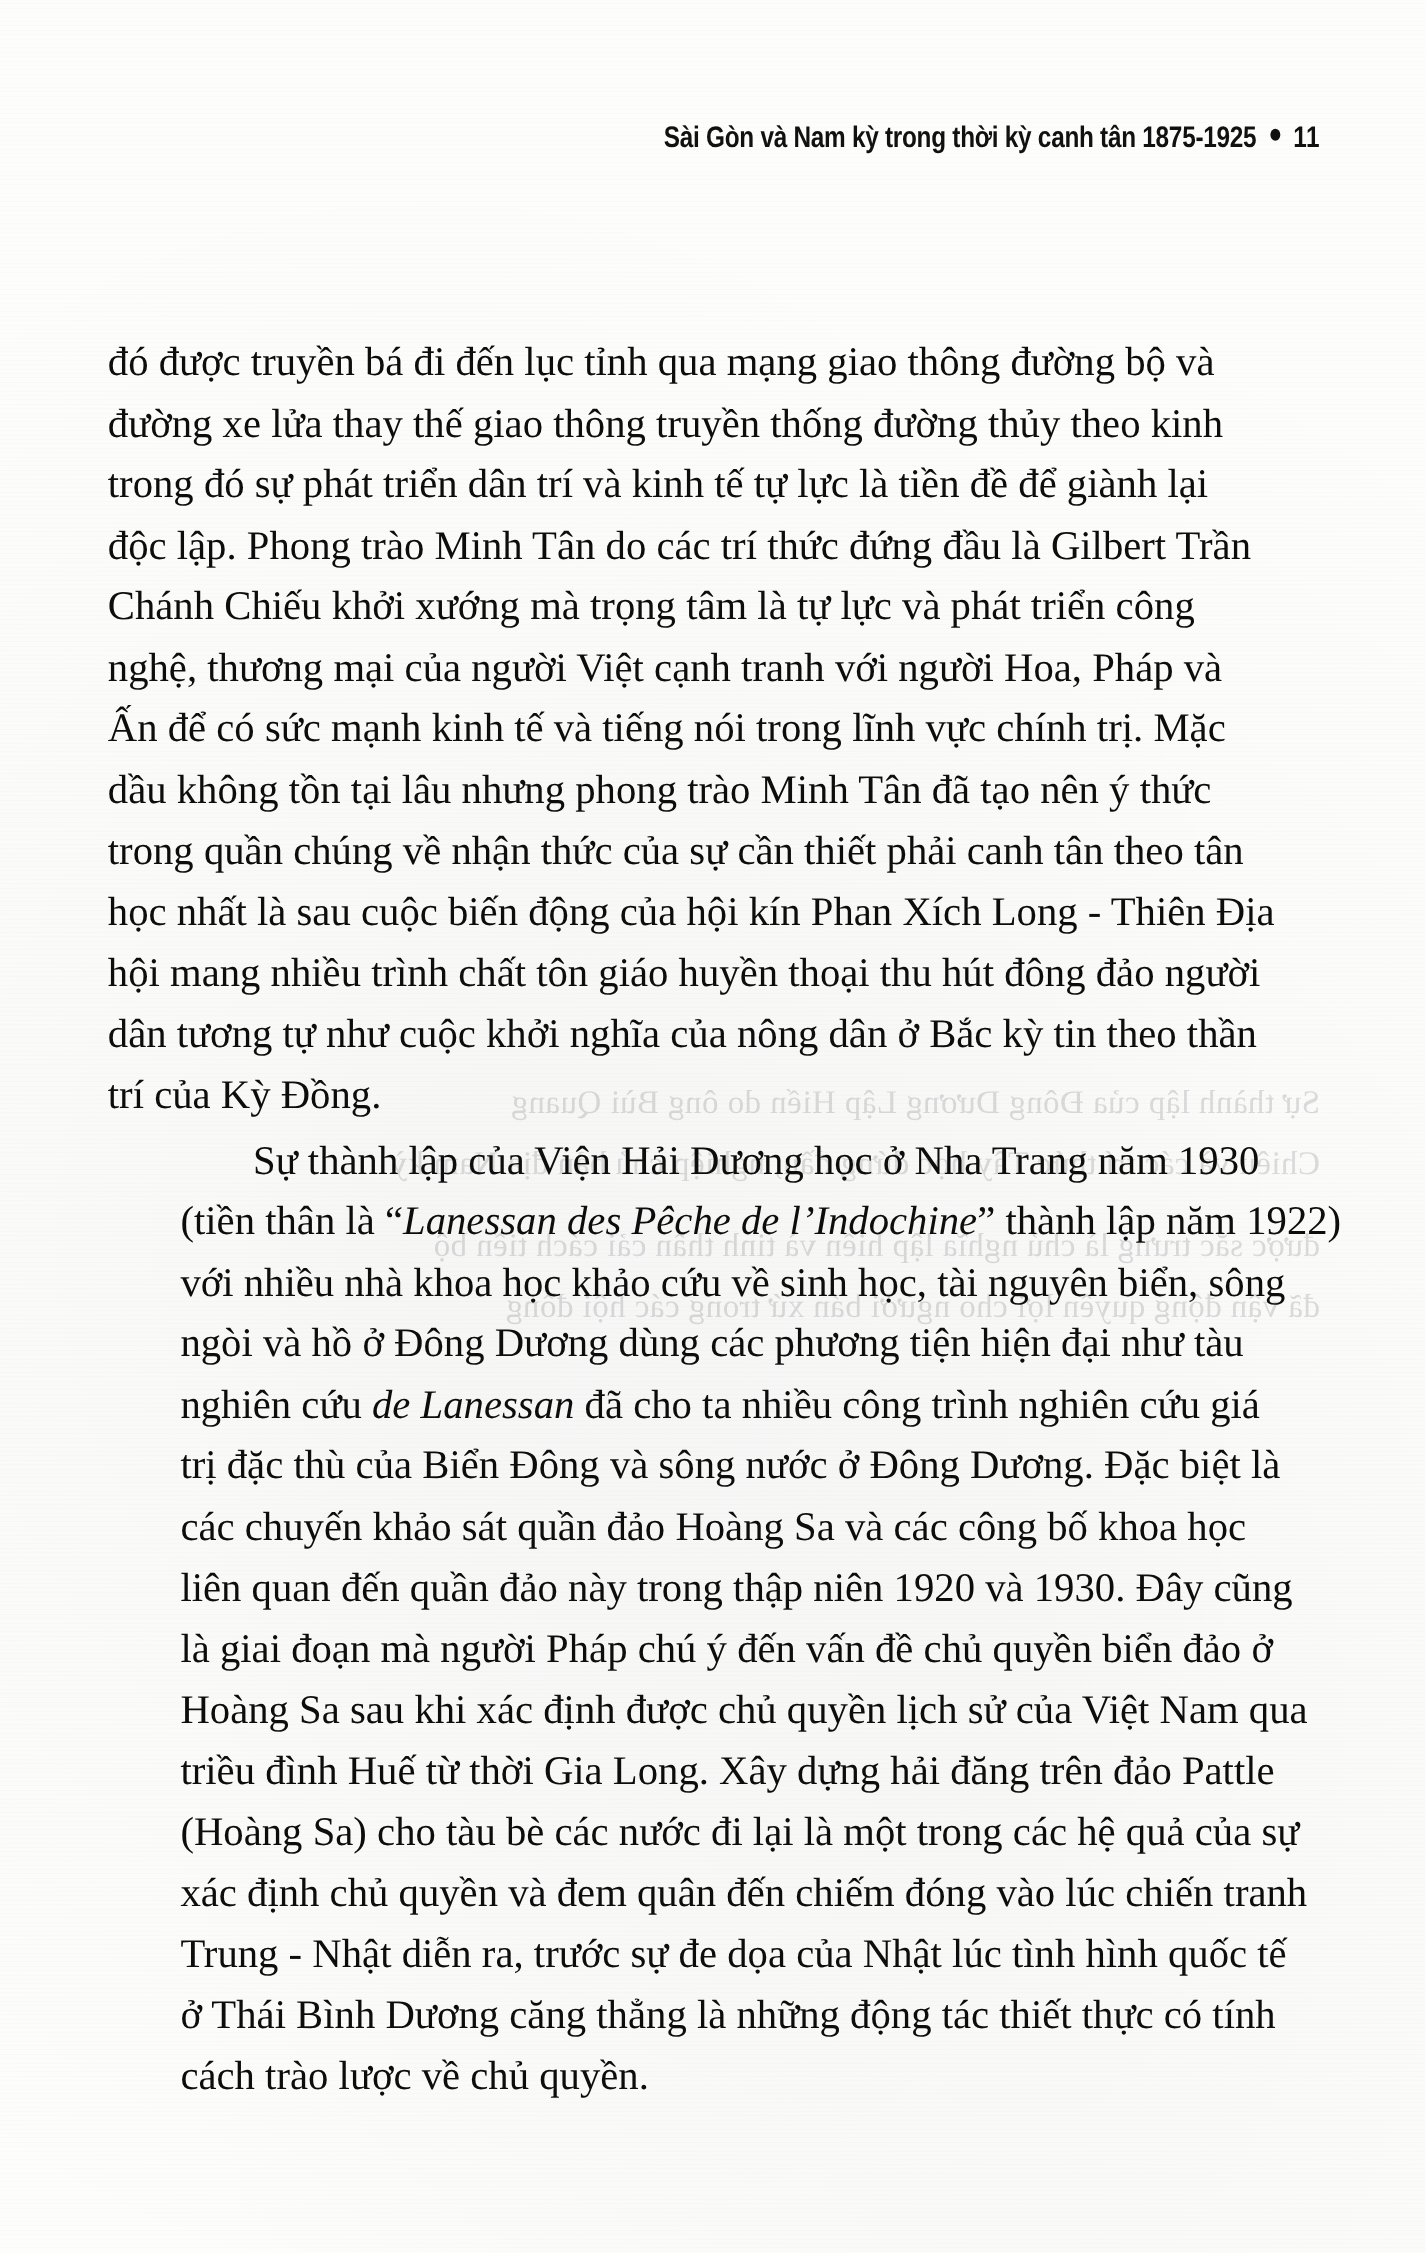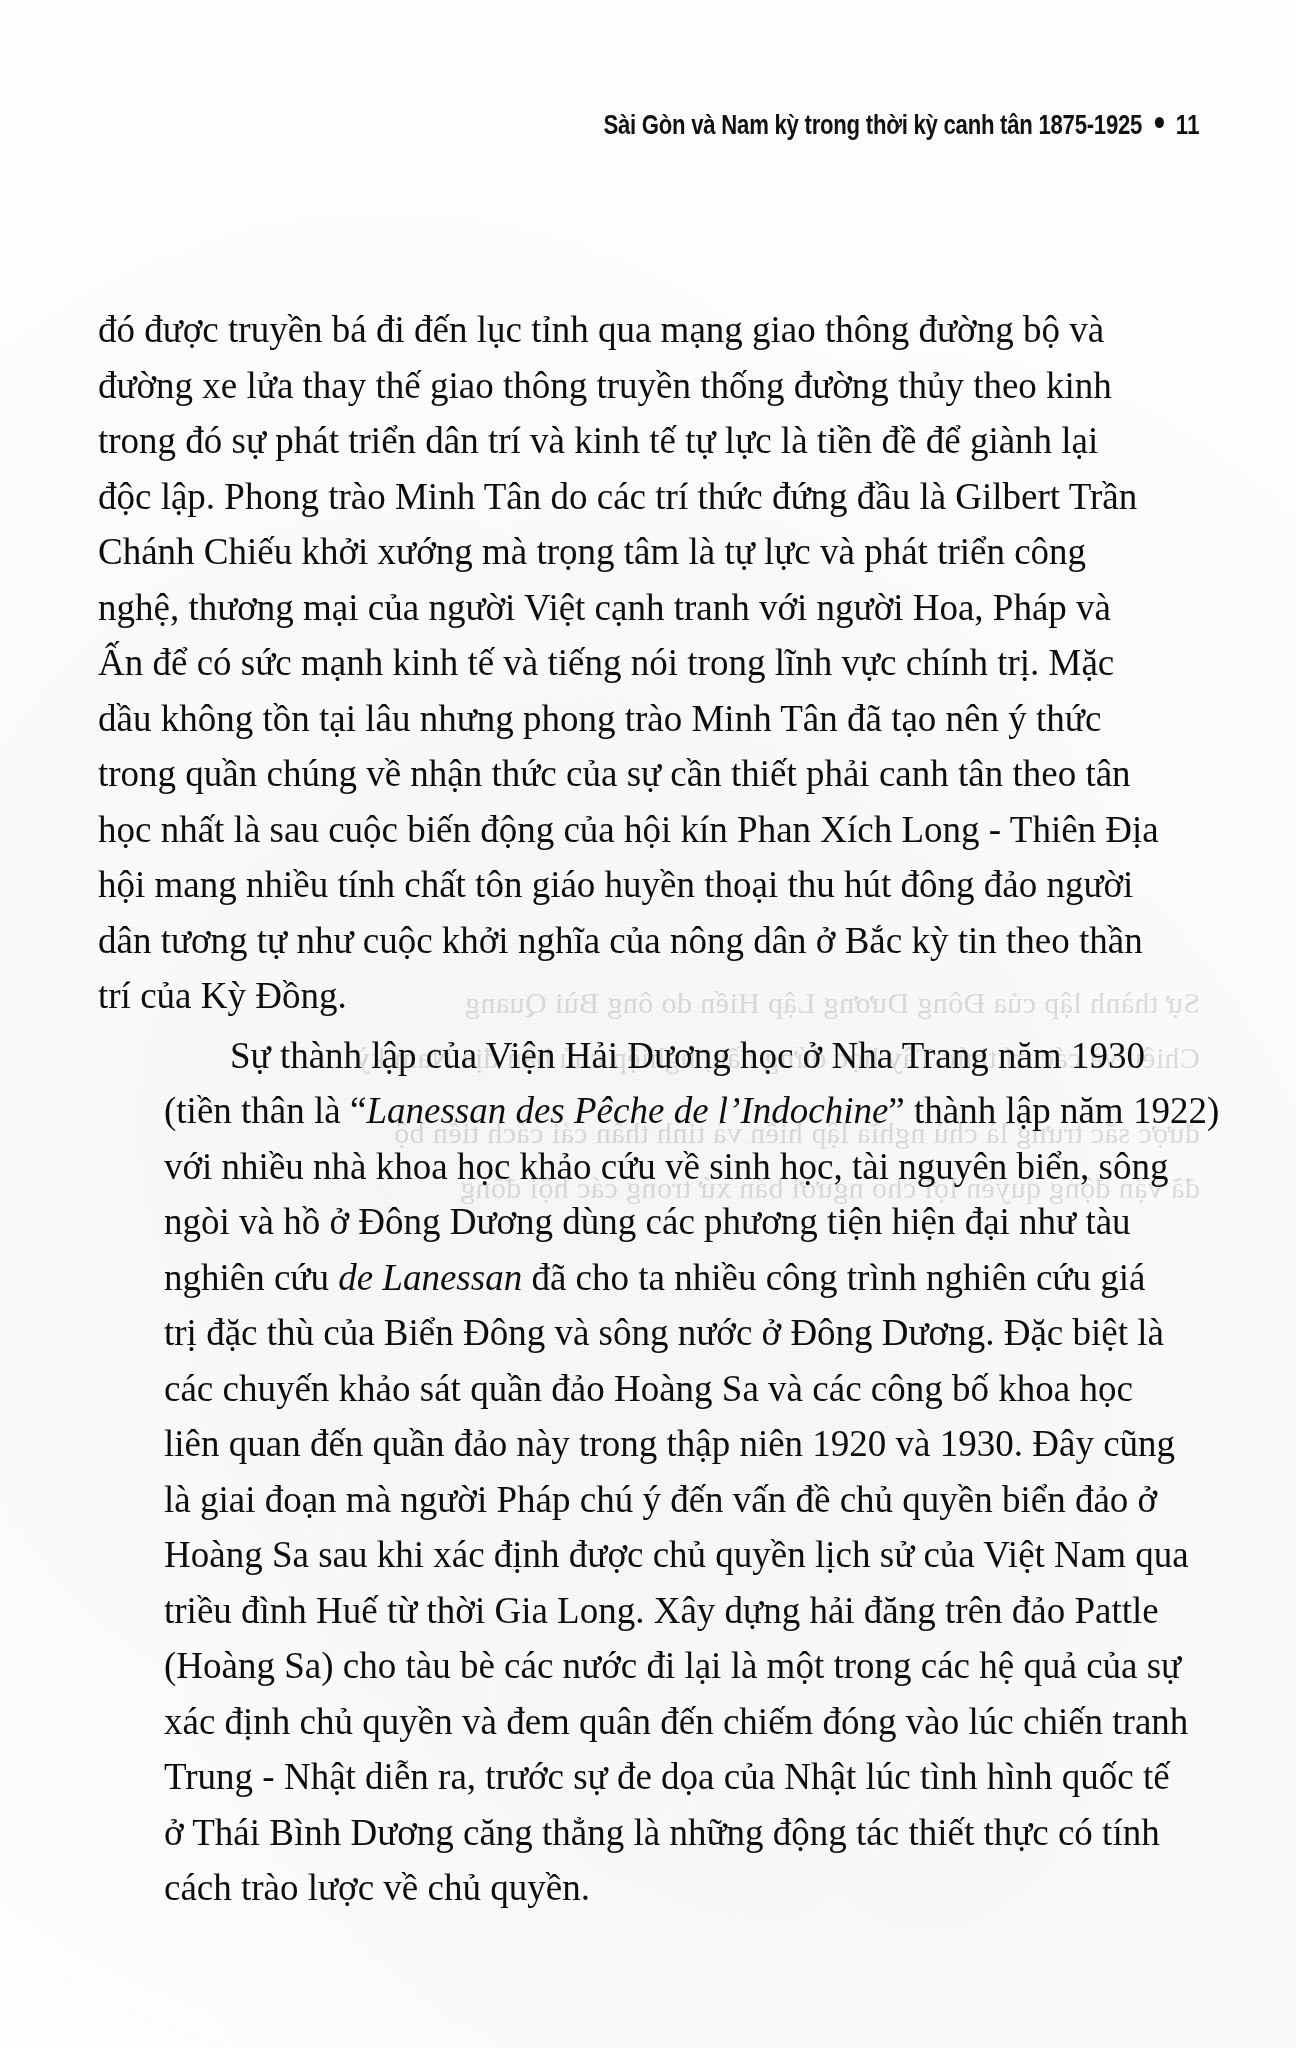--- a/index.html
+++ b/index.html
@@ -150,21 +150,21 @@
       <span class="line justify">
           <span>dầu không tồn tại lâu nhưng phong trào Minh Tân đã tạo nên ý thức</span>
         </span>
       <span class="line justify">
           <span>trong quần chúng về nhận thức của sự cần thiết phải canh tân theo tân</span>
         </span>
       <span class="line justify">
           <span>học nhất là sau cuộc biến động của hội kín Phan Xích Long - Thiên Địa</span>
         </span>
       <span class="line justify">
-          <span>hội mang nhiều tính chất tôn giáo huyền thoại thu hút đông đảo người</span>
+          <span>hội mang nhiều trình chất tôn giáo huyền thoại thu hút đông đảo người</span>
         </span>
       <span class="line justify">
           <span>dân tương tự như cuộc khởi nghĩa của nông dân ở Bắc kỳ tin theo thần</span>
         </span>
       <span class="line"><span>trí của Kỳ Đồng.</span></span>
     </p>
 
     <p class="indented">
       <span class="line" style="padding-left:66px;"><span>Sự thành lập của Viện Hải Dương học ở Nha Trang năm 1930</span></span>
       <span class="line">(tiền thân là “<i>Lanessan des Pêche de l’Indochine</i>” thành lập năm 1922)</span>

